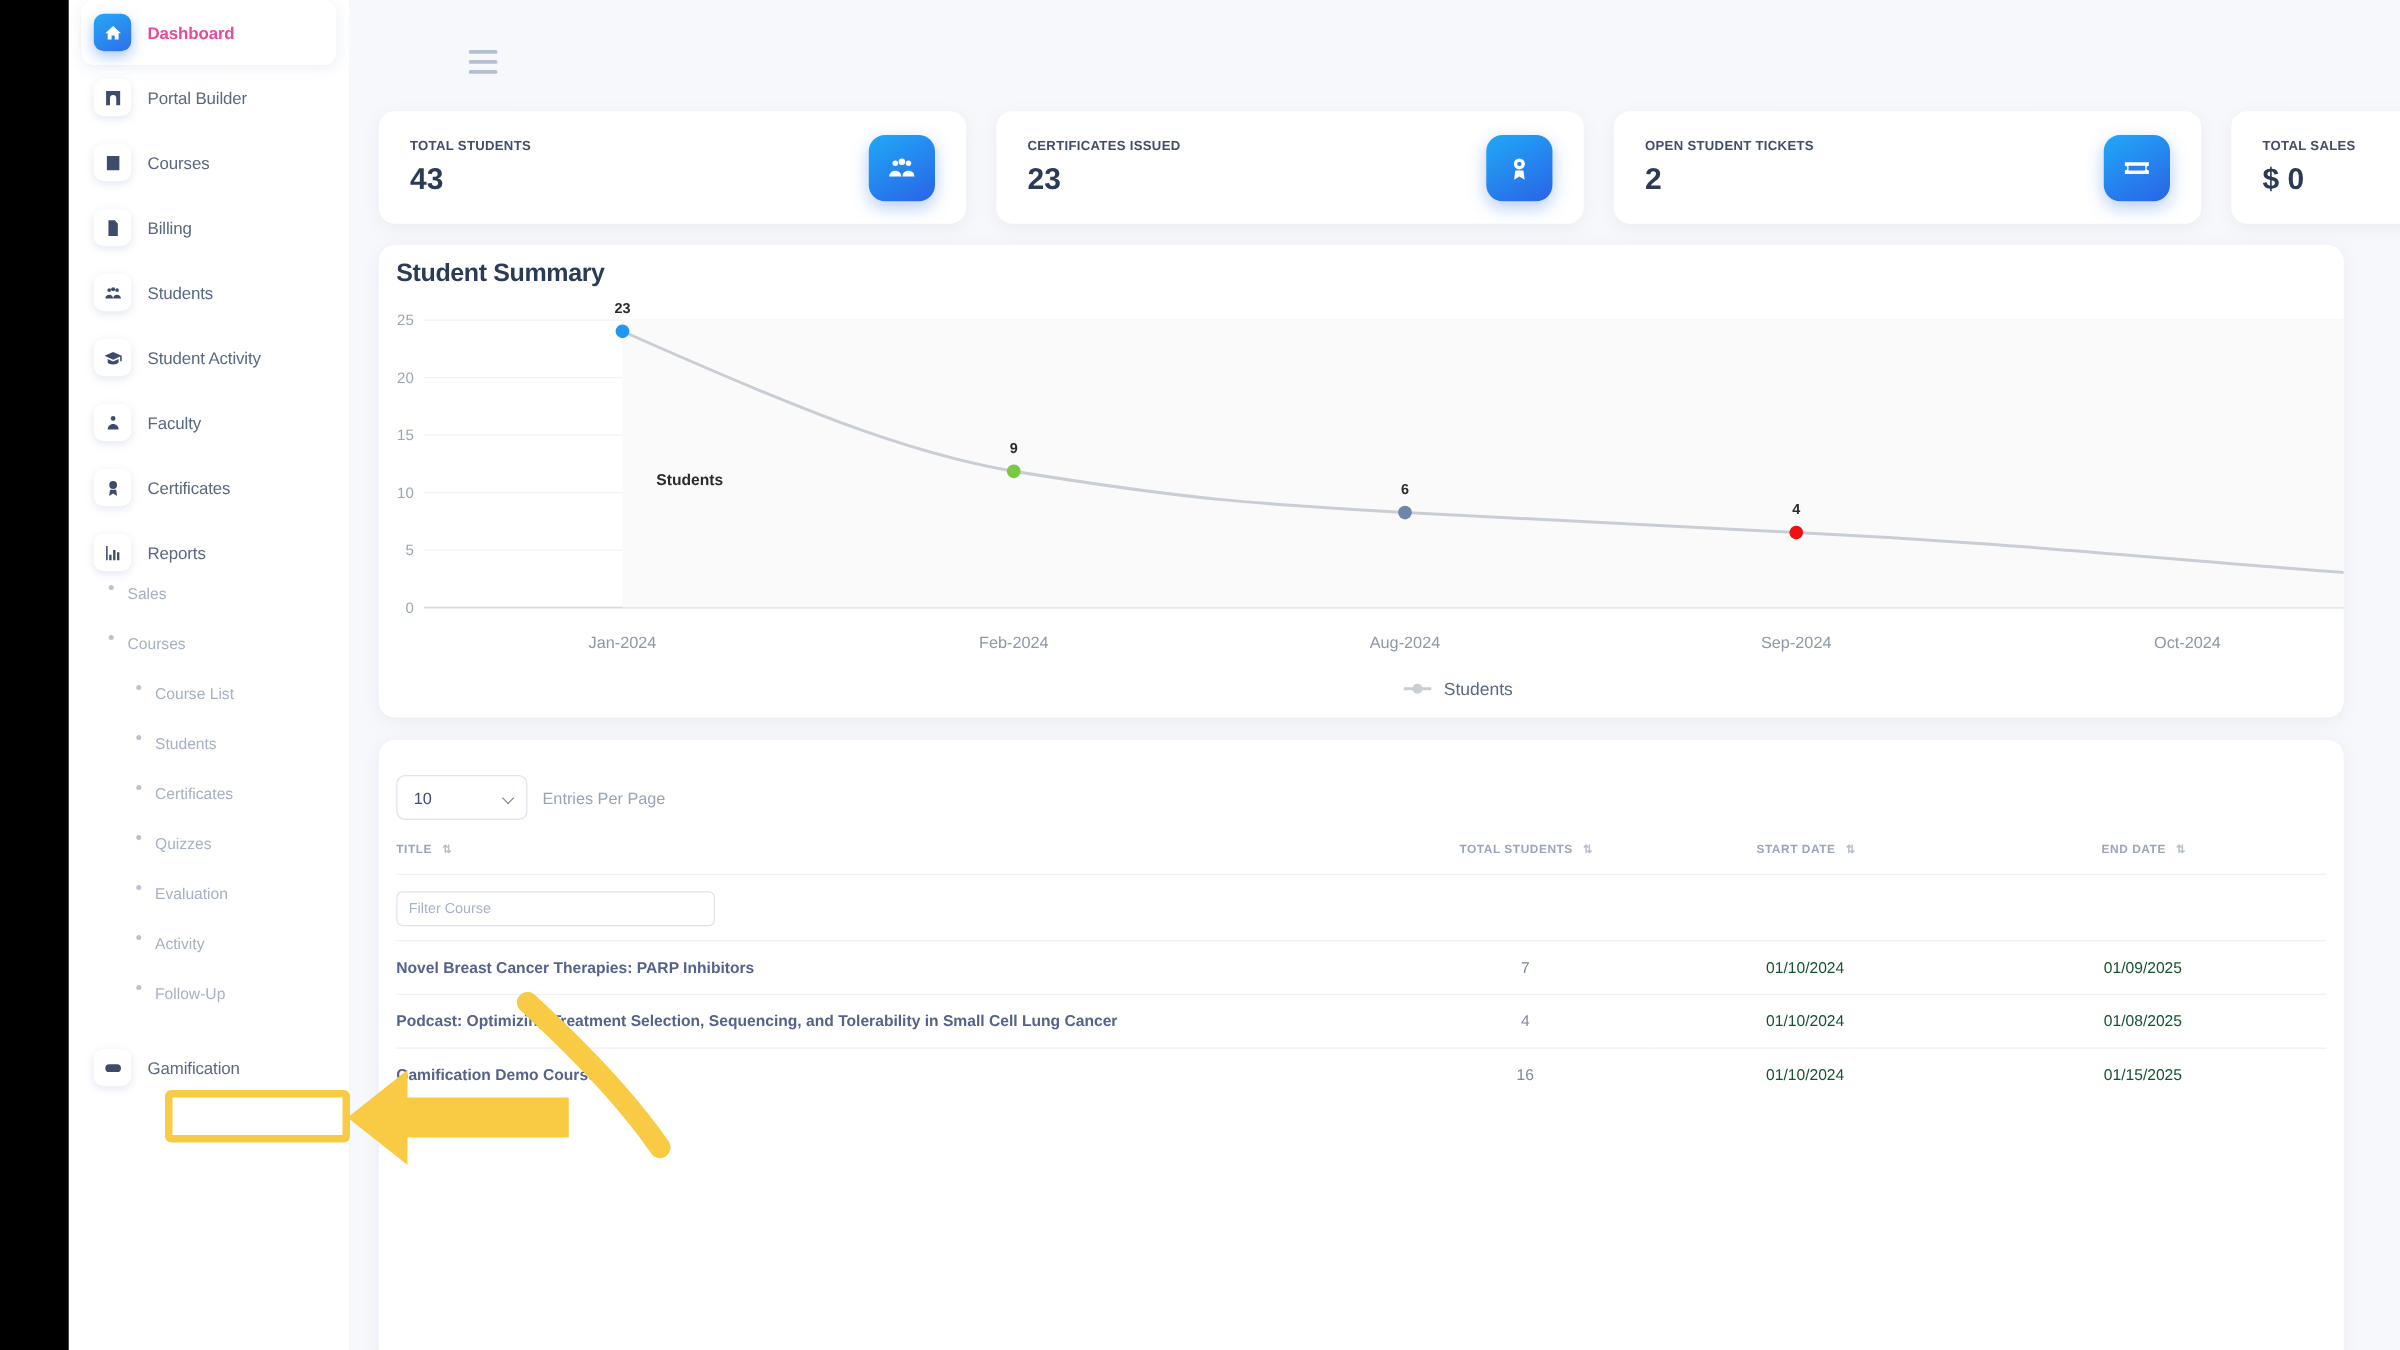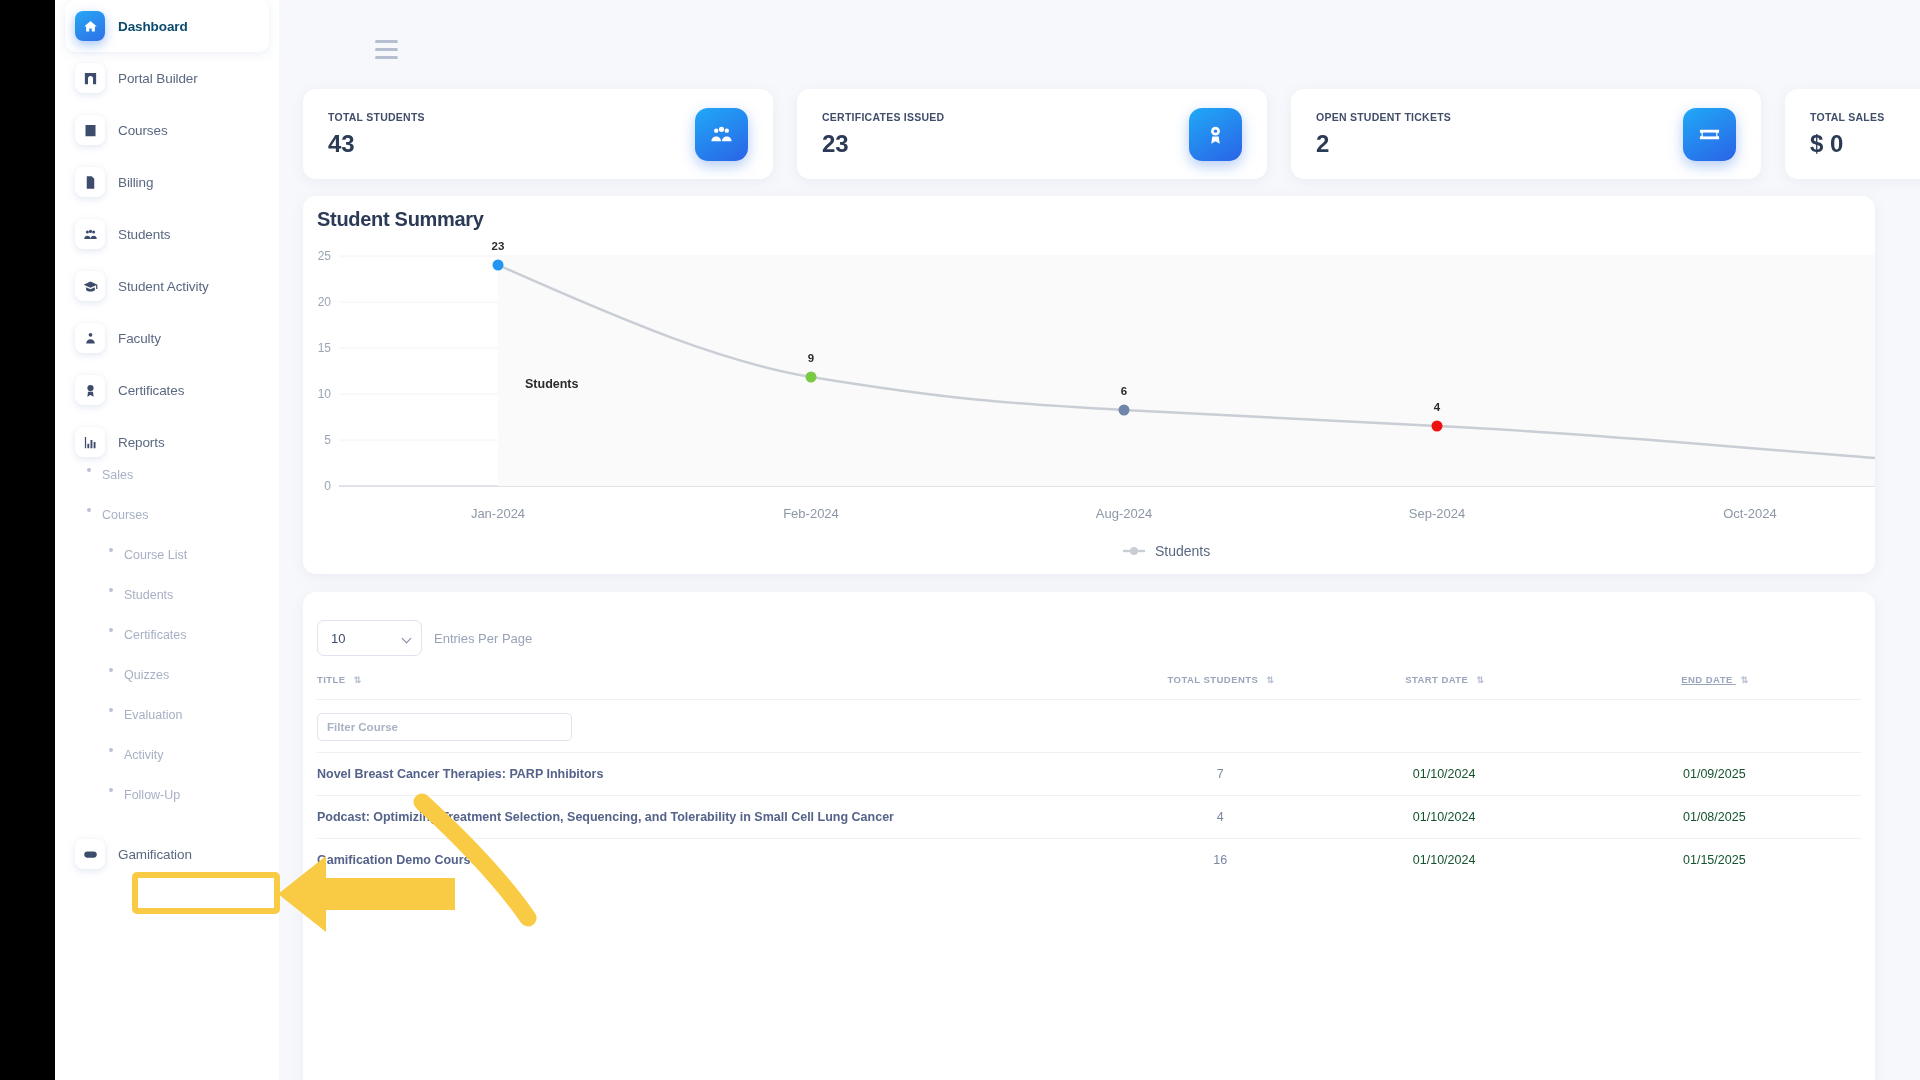--- a/index.html
+++ b/index.html
@@ -75,21 +75,21 @@
     display: flex; align-items: center; justify-content: center;
     flex: 0 0 auto;
   }
   .nav-ico svg { width: 15px; height: 15px; fill: #3d4c6b; }
   .nav-ico.blue {
     background: linear-gradient(150deg,#26a8f5 0%,#2f6fe8 100%);
     box-shadow: 0 4px 11px rgba(45,120,235,.42);
   }
   .nav-ico.blue svg { fill: #fff; }
   .nav-label { font-size: 13.5px; color: #5a6881; letter-spacing:-.1px; }
-  .nav-item.active .nav-label { color: #0c4a6e; font-weight: 700; }
+  .nav-item.active .nav-label { color: #ec4899; font-weight: 700; }
 
   .sub-item {
     display: flex; align-items: flex-start;
     height: 40px; gap: 11px;
     padding-left: 22px;
     cursor: pointer;
   }
   .sub-item.lvl2 { padding-left: 44px; }
   .dot {
     width: 4px; height: 4px; border-radius: 50%;
@@ -200,35 +200,34 @@
   table { width: 100%; border-collapse: collapse; }
   thead th {
     font-size: 9.5px; font-weight: 700; color: #9aa4bb;
     letter-spacing: .45px; text-align: left;
     padding: 0 0 14px 0; white-space: nowrap;
   }
   th.num, td.num { text-align: center; }
   th.c-title { width: 52%; }
   th.c-students { width: 13%; }
   th.c-start { width: 16%; }
-  th.c-end { width: 19%; text-decoration: underline; }
+  th.c-end { width: 19%; }
   .sort-ico {
     display: inline-block; margin-left: 5px;
     color: #b6bfd0; font-size: 9px; letter-spacing: -1px;
   }
   .filter-row td { padding: 0 0 11px 0; border-top: 1px solid #eef0f5; }
   .filter-input {
     margin-top: 13px;
     width: 255px; height: 28px;
     border: 1px solid #dfe3ec; border-radius: 5px;
     font-size: 11.5px; color: #9aa4bb;
     padding: 0 9px;
     font-family: "Liberation Sans", sans-serif;
     background: #fff;
-    font-weight: bold;
   }
   .filter-input::placeholder { color: #a9b2c5; }
   tbody.rows tr { border-top: 1px solid #eef0f5; }
   tbody.rows td {
     padding: 14px 0; font-size: 12.5px;
     color: #55638a; font-weight: 700;
   }
   tbody.rows td.num { font-weight: 400; color: #7b87a3; }
   tbody.rows td.date { text-align: center; font-weight: 400; color: #14532d; }
 </style>

